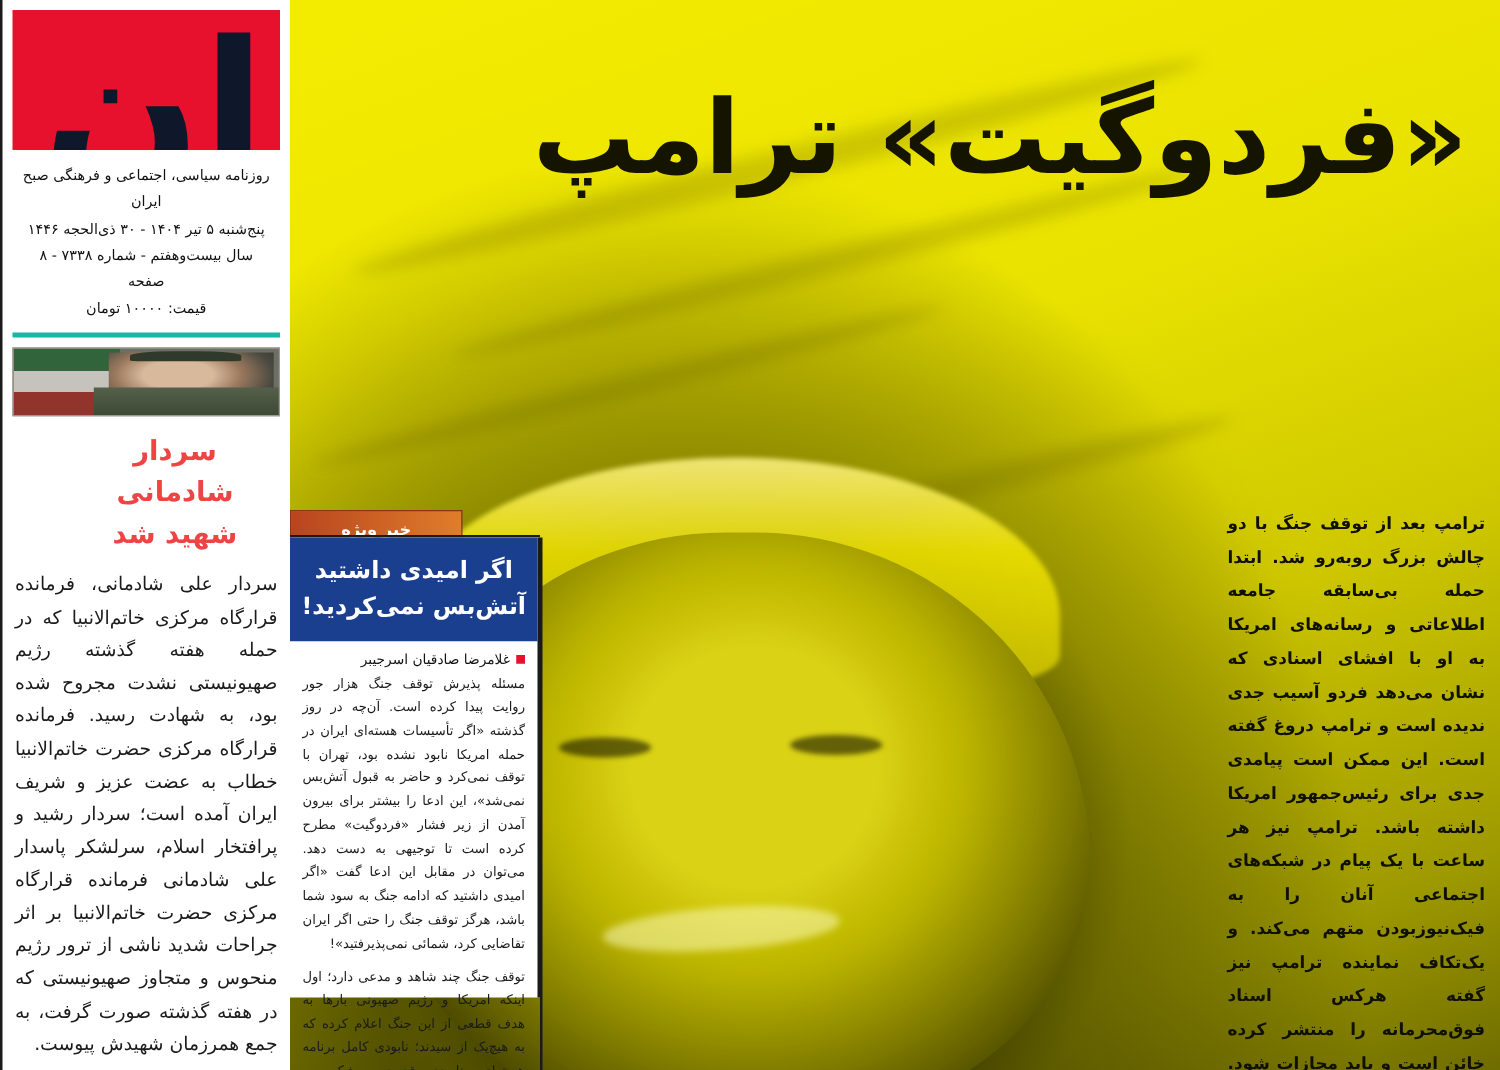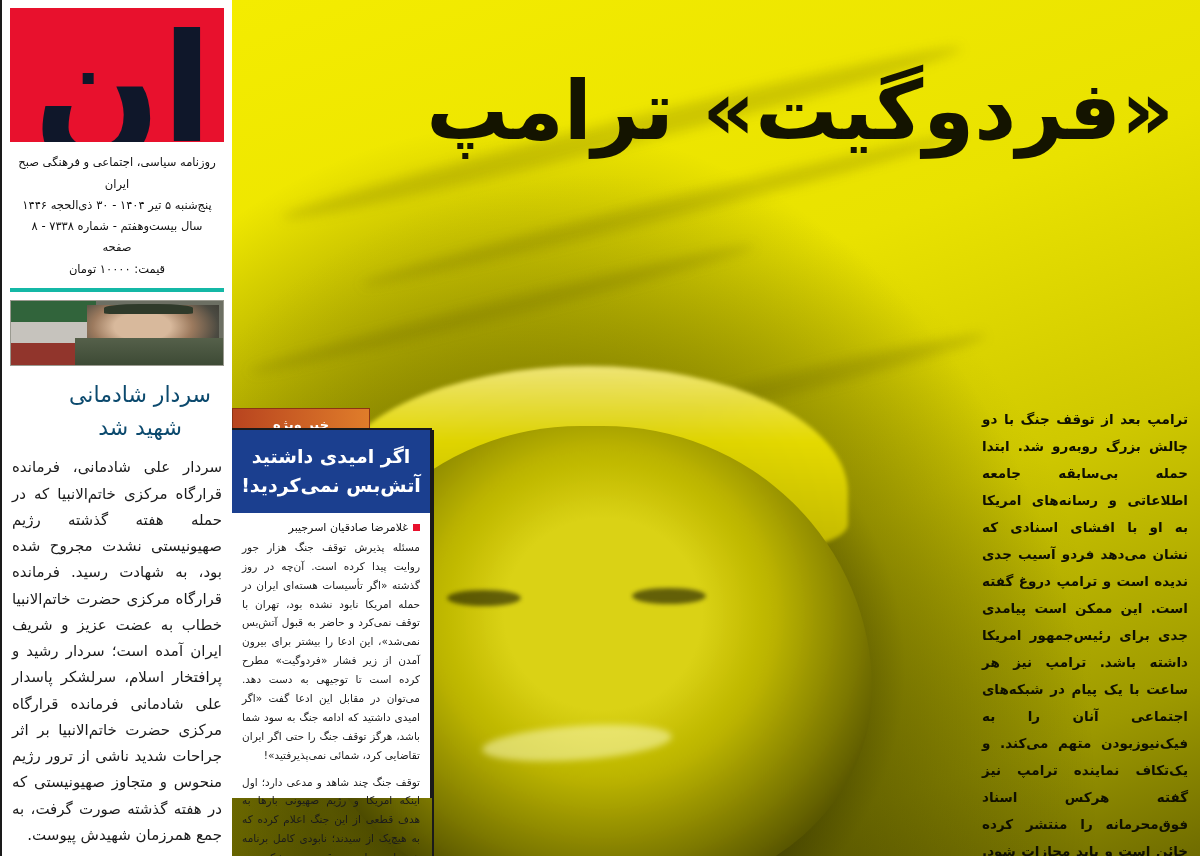--- a/index.html
+++ b/index.html
@@ -75,24 +75,24 @@
     position:absolute;right:0;bottom:0;width:70%;height:42%;
     background:linear-gradient(to top,#3d4a35,#55604a);
   }
   .side-photo .cap{
     position:absolute;right:14%;top:4%;width:42%;height:16%;
     background:#2f3a2a;border-radius:40% 40% 10% 10%;
   }
   .side-title{
     text-align:center;
     font-size:22px;
-    font-weight:normal;
+    font-weight:bold;
     line-height:1.5;
     padding:12px 8px 6px 8px;
-    color:#0c4a6e;
+    color:#ef4444;
     margin-left:46px;
   }
   .side-title .l2{display:block;}
   .side-body{
     padding:4px 10px 8px 10px;
     font-size:15px;
     line-height:1.75;
     text-align:justify;
     color:#1b1b1b;
   }

